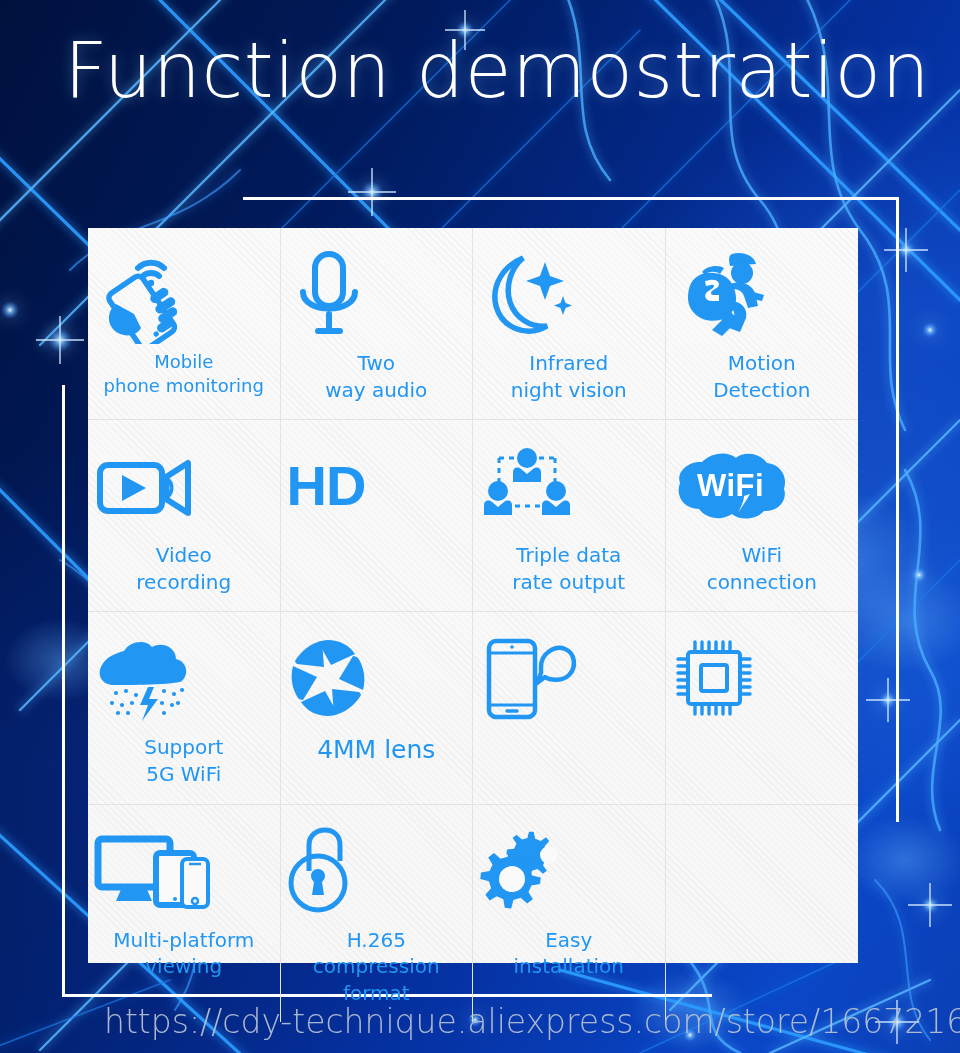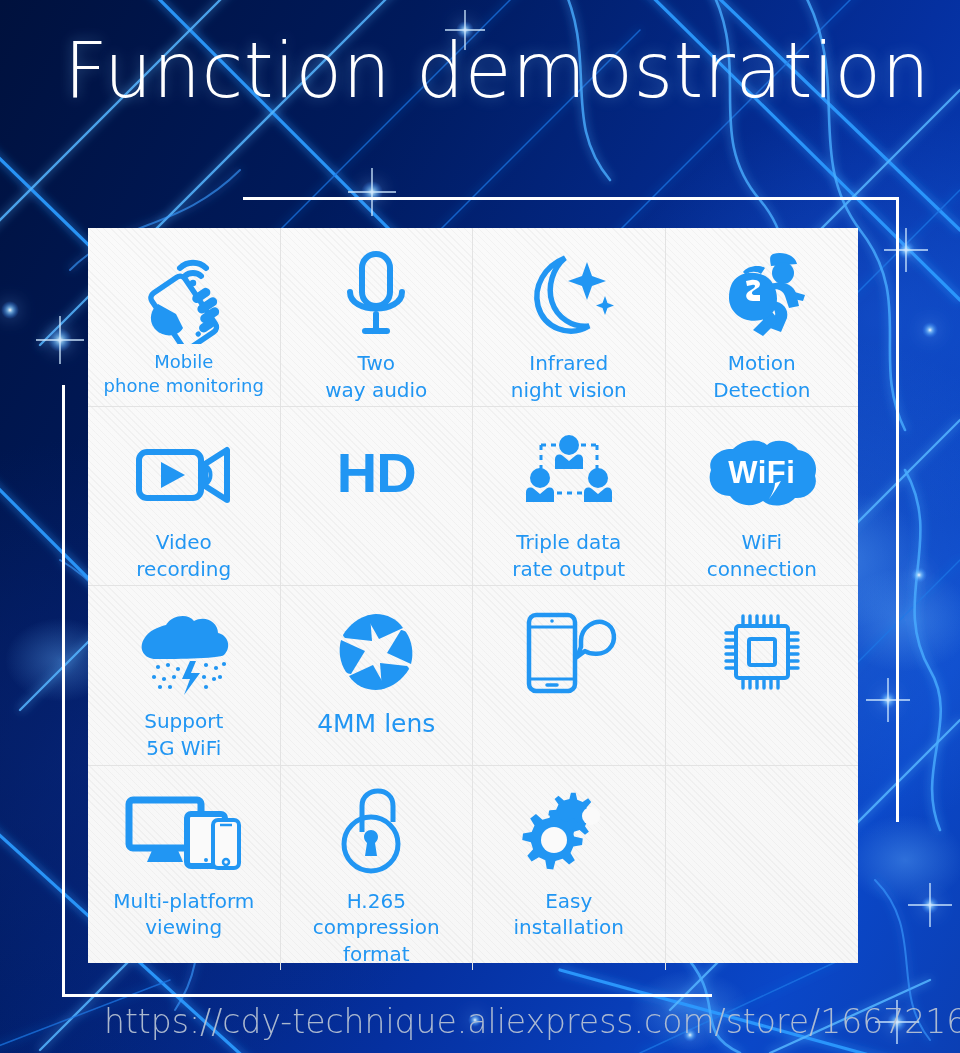--- a/index.html
+++ b/index.html
@@ -47,29 +47,29 @@
       linear-gradient(180deg,#fafafa,#f7f7f7);
     box-shadow:0 0 0 0 rgba(0,0,0,0);
     display:grid;
     grid-template-columns:repeat(4,1fr);
     grid-template-rows:repeat(4,1fr);
   }
   .cell {
     position:relative;
     display:flex; flex-direction:column;
     align-items:center; justify-content:flex-start;
-    padding:14px 6px 3px;
+    padding:14px 6px 16px;
     border-right:1px solid #e3e3e3;
     border-bottom:1px solid #e3e3e3;
   }
   .cell:nth-child(4n) { border-right:none; }
   .cell:nth-child(n+13) { border-bottom:none; }
 
   .icon-wrap {
-    height:104px; display:flex; align-items:center; justify-content:center;
+    height:104px; display:flex; align-items:center; justify-content:flex-start;
     width:100%;
   }
   .icon-wrap svg { display:block; }
   .cap {
     margin-top:4px;
     color:#2196f3;
     font-size:19px; line-height:1.33;
     text-align:center;
     font-family:"DejaVu Sans", sans-serif;
     font-weight:400;

